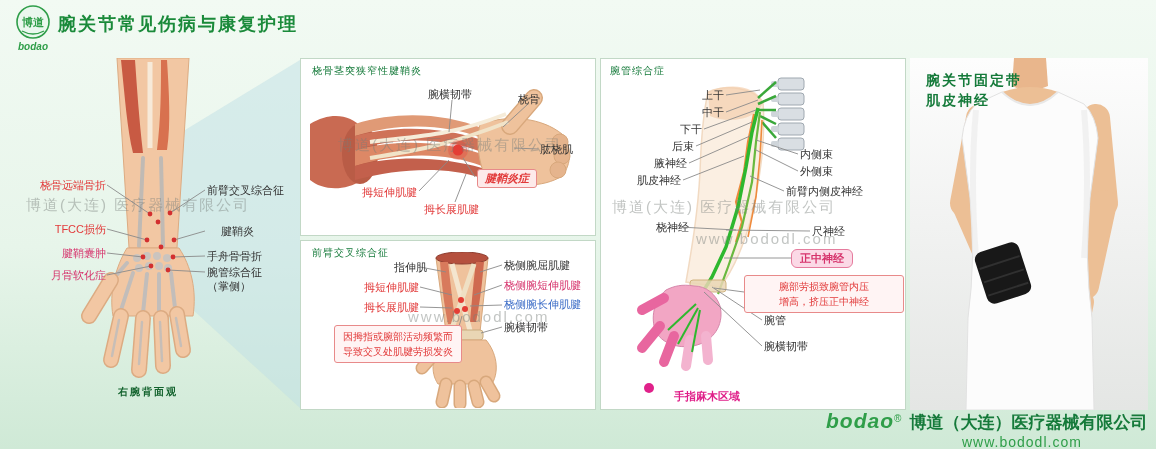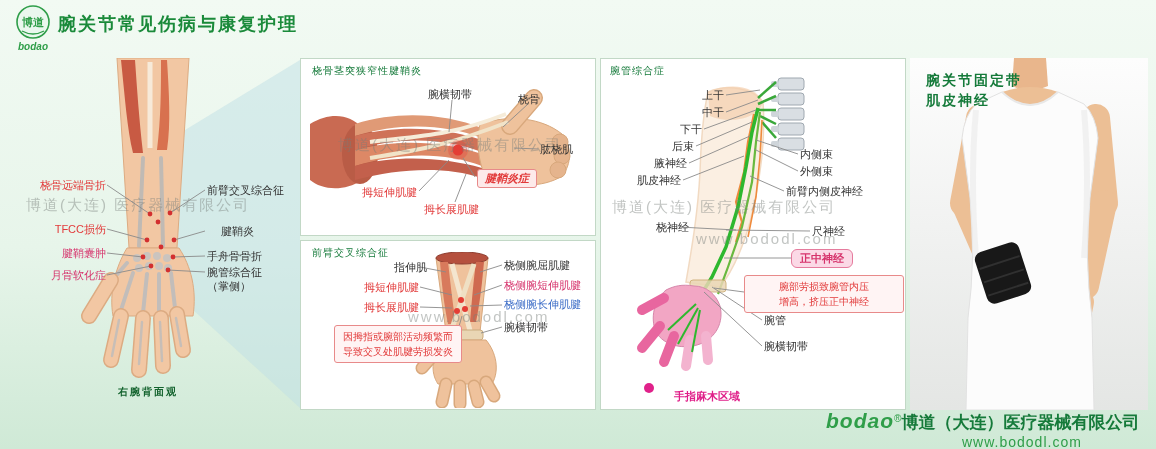--- a/index.html
+++ b/index.html
@@ -24,21 +24,21 @@
   .wm{position:absolute;color:rgba(120,126,122,0.45);font-size:15px;letter-spacing:2px;z-index:4;white-space:nowrap;}
   .hdr-title{position:absolute;left:58px;top:12px;font-size:18px;font-weight:bold;color:#1a8a3a;letter-spacing:2px;z-index:6;}
   .overlay{position:absolute;left:0;top:0;z-index:5;pointer-events:none;}
   .illus{position:absolute;z-index:2;}
   .bgfan{position:absolute;left:0;top:0;z-index:0;}
   .legend-dot{position:absolute;width:10px;height:10px;border-radius:50%;background:#e0218a;z-index:6;}
   .legend-txt{position:absolute;font-size:11px;font-weight:bold;color:#e0218a;z-index:6;white-space:nowrap;}
   .footer{position:absolute;left:826px;top:409px;z-index:6;white-space:nowrap;}
   .f-logo{font-size:21px;font-weight:bold;font-style:italic;color:#2f9e49;letter-spacing:1px;}
   .f-reg{font-size:10px;color:#2f9e49;vertical-align:super;}
-  .f-company{font-size:17px;font-weight:bold;color:#157a3a;margin-left:0;}
+  .f-company{font-size:17px;font-weight:bold;color:#157a3a;margin-left:8px;}
   .f-site{font-size:14px;color:#2f9e49;margin-left:136px;letter-spacing:1px;}
   .prod-title{position:absolute;font-size:14px;font-weight:bold;color:#157a3a;letter-spacing:2px;z-index:6;white-space:nowrap;}
 </style>
 </head>
 <body>
 
 <div class="stage">
 
   <svg class="bgfan" width="1156" height="449">
     <polygon points="172,138 300,60 300,408 180,298" fill="#bfe0e6" opacity="0.5"></polygon>

